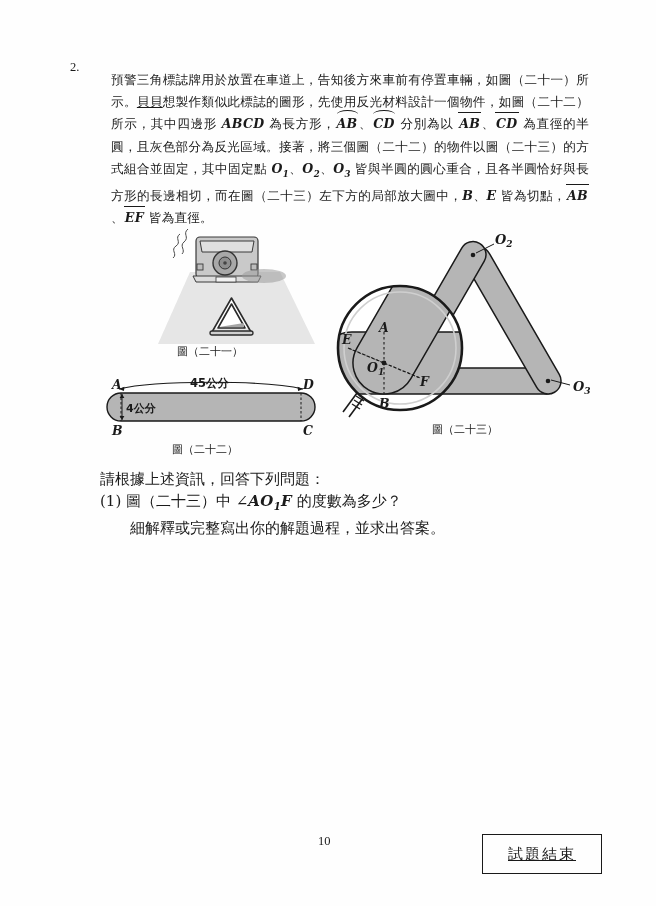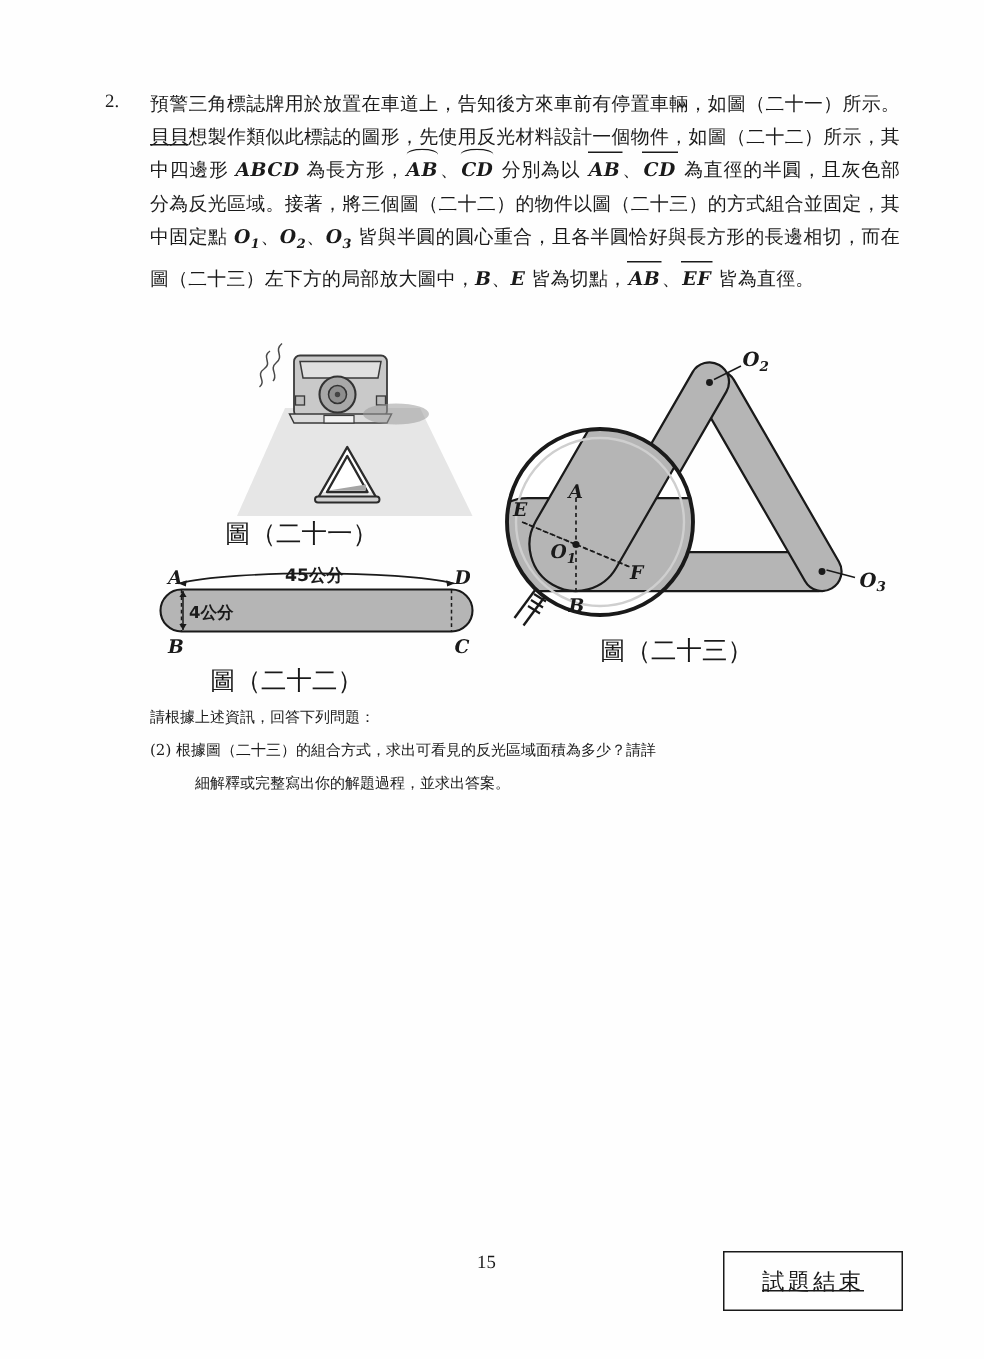--- a/index.html
+++ b/index.html
@@ -35,21 +35,21 @@
     font-size: 12.5px;
     font-family: "Liberation Serif", serif;
   }
   .q-body {
     margin-left: 30px;
     font-size: 12.6px;
     line-height: 22.2px;
     text-align: justify;
     letter-spacing: 0.15px;
   }
-  .q-body p { margin: 0; }
+  .q-body p { margin: 11px; }
 
   .u-line { text-decoration: underline; }
   .var {
     font-family: "DejaVu Serif", "Liberation Serif", serif;
     font-style: italic;
     font-weight: bold;
     letter-spacing: 0.3px;
   }
   .ovl {
     position: relative;
@@ -83,22 +83,22 @@
   
   .figures {
     position: absolute;
     left: 0;
     top: 218px;
     width: 656px;
     height: 240px;
   }
   .fig-caption {
     position: absolute;
-    font-size: 17px;
-    text-align: left;
+    font-size: 11px;
+    text-align: center;
     white-space: nowrap;
   }
 
   
   .fig21 { position: absolute; left: 152px; top: 6px; }
   .fig21-cap { left: 150px; top: 126px; width: 120px; }
 
   
   .fig22 { position: absolute; left: 95px; top: 155px; }
   .fig22-cap { left: 140px; top: 224px; width: 130px; }
@@ -106,21 +106,21 @@
   
   .fig23 { position: absolute; left: 332px; top: 2px; }
   .fig23-cap { left: 400px; top: 204px; width: 130px; }
 
   
   .subq {
     position: absolute;
     left: 100px;
     top: 468px;
     width: 500px;
-    font-size: 10px;
+    font-size: 15px;
     line-height: 22px;
   }
   .subq p { margin: 0; }
   .subq .indent { margin-left: 30px; }
 
   
   .page-number {
     position: absolute;
     left: 318px;
     top: 834px;
@@ -280,20 +280,20 @@
       <text x="47" y="188" font-family="DejaVu Serif, serif" font-size="12.5" font-style="italic" font-weight="bold" fill="#1a1a1a">B</text>
       <text x="10" y="124" font-family="DejaVu Serif, serif" font-size="12.5" font-style="italic" font-weight="bold" fill="#1a1a1a">E</text>
       <text x="88" y="166" font-family="DejaVu Serif, serif" font-size="12.5" font-style="italic" font-weight="bold" fill="#1a1a1a">F</text>
       <text x="35" y="152" font-family="DejaVu Serif, serif" font-size="12.5" font-style="italic" font-weight="bold" fill="#1a1a1a">O<tspan font-size="9" dy="3">1</tspan></text>
     </svg>
     <div class="fig-caption fig23-cap">圖（二十三）</div>
   </div>
 
   <div class="subq">
     <p>請根據上述資訊，回答下列問題：</p>
-    <p>(2) 根據圖（二十三）的組合方式，求出可看見的反光區域面積為多少？請詳</p>
+    <p><span>(1) 圖（二十三）中 ∠</span><span class="var"><span>AO</span><sub>1</sub><span>F</span></span><span> 的度數為多少？</span></p>
     <p class="indent">細解釋或完整寫出你的解題過程，並求出答案。</p>
   </div>
 
-  <div class="page-number">15</div>
+  <div class="page-number">10</div>
   <div class="end-box">試題結束</div>
 
 </div>
 
 </body></html>

